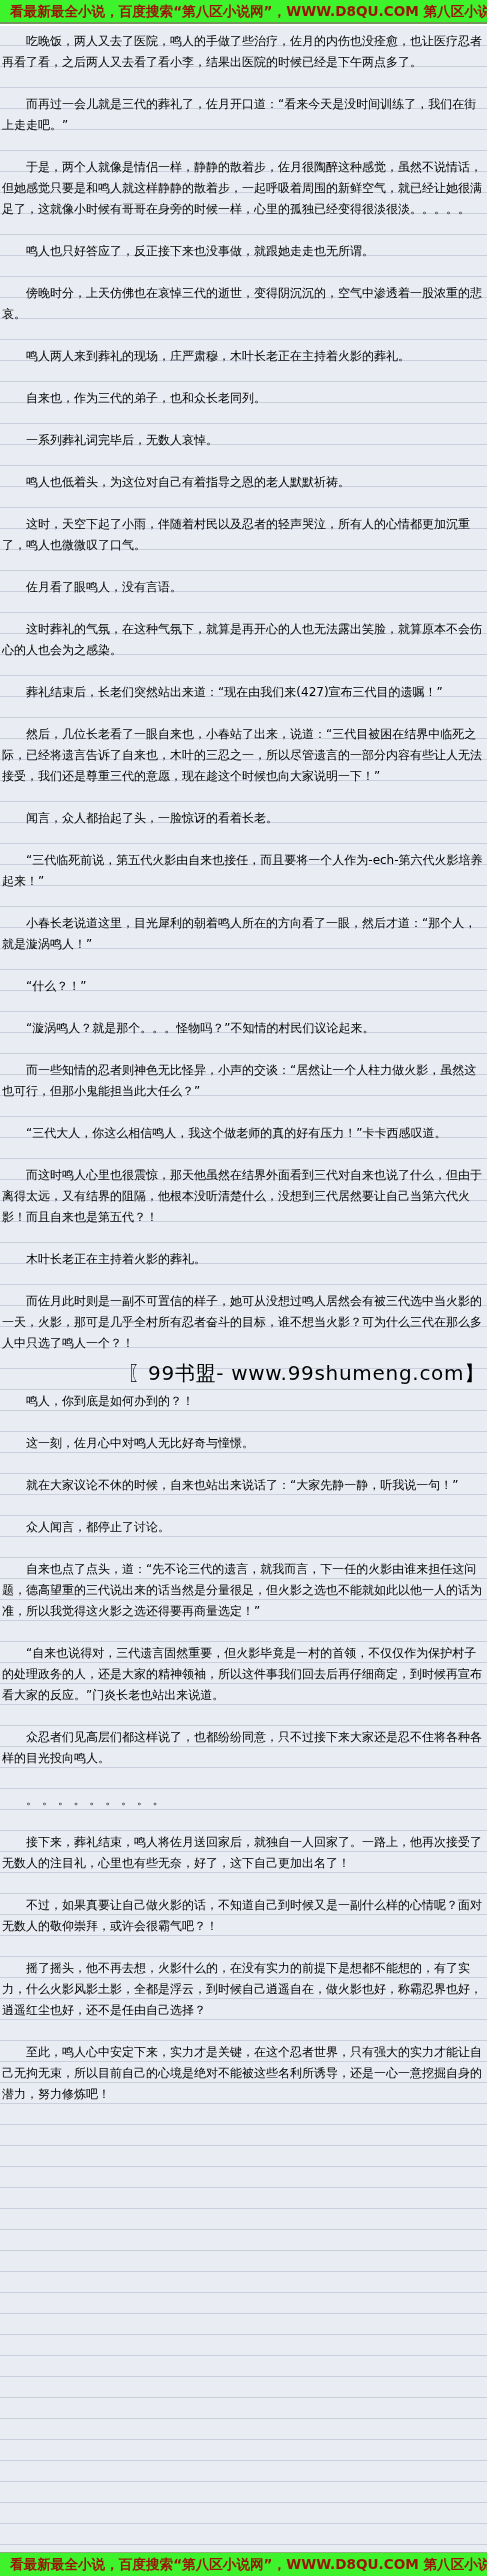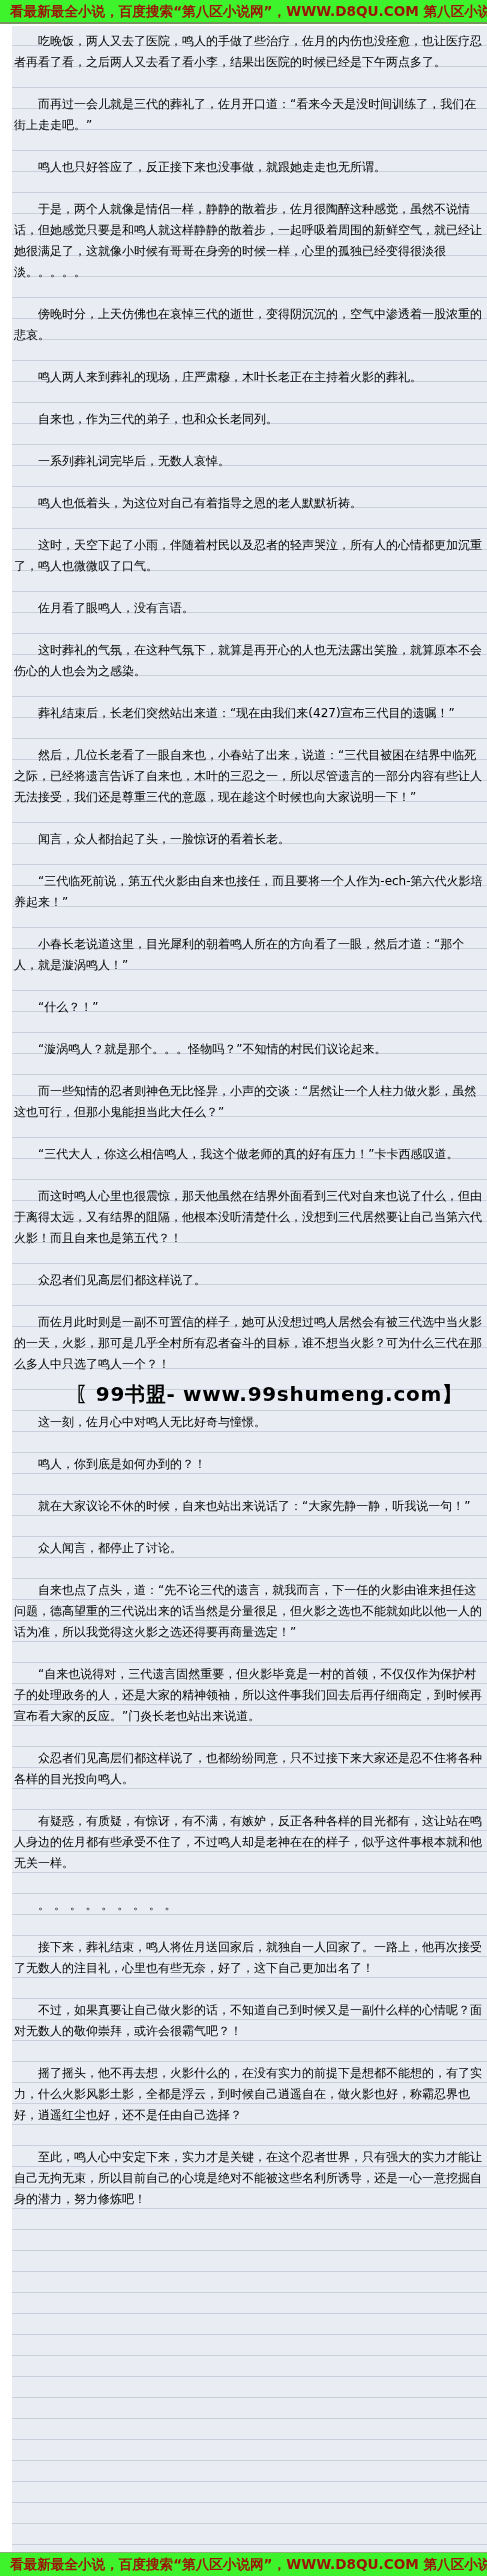--- a/index.html
+++ b/index.html
@@ -33,80 +33,79 @@
     color: #000000;
     font-size: 12px;
     line-height: 21px;
     background-color: #e9ecf2;
     background-image: repeating-linear-gradient(
       to bottom,
       #e9ecf2 0px, #e9ecf2 19.3px,
       #c9cfdd 19.3px, #c9cfdd 20px,
       #e9ecf2 20px, #e9ecf2 21px
     );
-    margin-left: 12px;
   }
   .content p {
     margin: 0 0 21px 0;
     text-indent: 2em;
     word-break: break-all;
   }
   .content p.wm {
     font-size: 20px;
-    font-weight: bold;
+    font-weight: normal;
     line-height: 26px;
     text-indent: 0;
     padding-left: 61px;
     margin: -15.7px 0 5px 0;
     letter-spacing: 0.7px;
+    text-align: right;
   }
 </style>
 </head>
 <body>
 
 <div class="page">
 
   <div class="banner top">看最新最全小说，百度搜索“第八区小说网”，WWW.D8QU.COM 第八区小说网更新最快！</div>
 
   <div class="gap"></div>
 
   <div class="content" id="paragraphs">
       <p>吃晚饭，两人又去了医院，鸣人的手做了些治疗，佐月的内伤也没痊愈，也让医疗忍者再看了看，之后两人又去看了看小李，结果出医院的时候已经是下午两点多了。</p>
       <p>而再过一会儿就是三代的葬礼了，佐月开口道：“看来今天是没时间训练了，我们在街上走走吧。”</p>
+      <p>于是，两个人就像是情侣一样，静静的散着步，佐月很陶醉这种感觉，虽然不说情话，但她感觉只要是和鸣人就这样静静的散着步，一起呼吸着周围的新鲜空气，就已经让她很满足了，这就像小时候有哥哥在身旁的时候一样，心里的孤独已经变得很淡很淡。。。。。</p>
       <p>鸣人也只好答应了，反正接下来也没事做，就跟她走走也无所谓。</p>
-      <p>于是，两个人就像是情侣一样，静静的散着步，佐月很陶醉这种感觉，虽然不说情话，但她感觉只要是和鸣人就这样静静的散着步，一起呼吸着周围的新鲜空气，就已经让她很满足了，这就像小时候有哥哥在身旁的时候一样，心里的孤独已经变得很淡很淡。。。。。</p>
       <p>傍晚时分，上天仿佛也在哀悼三代的逝世，变得阴沉沉的，空气中渗透着一股浓重的悲哀。</p>
       <p>鸣人两人来到葬礼的现场，庄严肃穆，木叶长老正在主持着火影的葬礼。</p>
       <p>自来也，作为三代的弟子，也和众长老同列。</p>
       <p>一系列葬礼词完毕后，无数人哀悼。</p>
       <p>鸣人也低着头，为这位对自己有着指导之恩的老人默默祈祷。</p>
       <p>这时，天空下起了小雨，伴随着村民以及忍者的轻声哭泣，所有人的心情都更加沉重了，鸣人也微微叹了口气。</p>
       <p>佐月看了眼鸣人，没有言语。</p>
       <p>这时葬礼的气氛，在这种气氛下，就算是再开心的人也无法露出笑脸，就算原本不会伤心的人也会为之感染。</p>
       <p>葬礼结束后，长老们突然站出来道：“现在由我们来(427)宣布三代目的遗嘱！”</p>
       <p>然后，几位长老看了一眼自来也，小春站了出来，说道：“三代目被困在结界中临死之际，已经将遗言告诉了自来也，木叶的三忍之一，所以尽管遗言的一部分内容有些让人无法接受，我们还是尊重三代的意愿，现在趁这个时候也向大家说明一下！”</p>
       <p>闻言，众人都抬起了头，一脸惊讶的看着长老。</p>
       <p>“三代临死前说，第五代火影由自来也接任，而且要将一个人作为-ech-第六代火影培养起来！”</p>
       <p>小春长老说道这里，目光犀利的朝着鸣人所在的方向看了一眼，然后才道：“那个人，就是漩涡鸣人！”</p>
       <p>“什么？！”</p>
       <p>“漩涡鸣人？就是那个。。。怪物吗？”不知情的村民们议论起来。</p>
       <p>而一些知情的忍者则神色无比怪异，小声的交谈：“居然让一个人柱力做火影，虽然这也可行，但那小鬼能担当此大任么？”</p>
       <p>“三代大人，你这么相信鸣人，我这个做老师的真的好有压力！”卡卡西感叹道。</p>
       <p>而这时鸣人心里也很震惊，那天他虽然在结界外面看到三代对自来也说了什么，但由于离得太远，又有结界的阻隔，他根本没听清楚什么，没想到三代居然要让自己当第六代火影！而且自来也是第五代？！</p>
-      <p>众忍者们见高层们都这样说了。</p>
+      <p>木叶长老正在主持着火影的葬礼。</p>
       <p>而佐月此时则是一副不可置信的样子，她可从没想过鸣人居然会有被三代选中当火影的一天，火影，那可是几乎全村所有忍者奋斗的目标，谁不想当火影？可为什么三代在那么多人中只选了鸣人一个？！</p>
       <p class="wm">〖99书盟- www.99shumeng.com】</p>
+      <p>鸣人，你到底是如何办到的？！</p>
       <p>这一刻，佐月心中对鸣人无比好奇与憧憬。</p>
-      <p>鸣人，你到底是如何办到的？！</p>
       <p>就在大家议论不休的时候，自来也站出来说话了：“大家先静一静，听我说一句！”</p>
       <p>众人闻言，都停止了讨论。</p>
       <p>自来也点了点头，道：“先不论三代的遗言，就我而言，下一任的火影由谁来担任这问题，德高望重的三代说出来的话当然是分量很足，但火影之选也不能就如此以他一人的话为准，所以我觉得这火影之选还得要再商量选定！”</p>
       <p>“自来也说得对，三代遗言固然重要，但火影毕竟是一村的首领，不仅仅作为保护村子的处理政务的人，还是大家的精神领袖，所以这件事我们回去后再仔细商定，到时候再宣布看大家的反应。”门炎长老也站出来说道。</p>
       <p>众忍者们见高层们都这样说了，也都纷纷同意，只不过接下来大家还是忍不住将各种各样的目光投向鸣人。</p>
-      <p>有疑惑，有质疑，有惊讶，有不满，有嫉妒，反正各种各样的目光都有，这让站在鸣人身边的佐月都有些承受不住了，不过鸣人却是老神在在的样子，似乎这件事根本就和他无关一样。</p>
       <p>。 。 。 。 。 。 。 。 。</p>
       <p>接下来，葬礼结束，鸣人将佐月送回家后，就独自一人回家了。一路上，他再次接受了无数人的注目礼，心里也有些无奈，好了，这下自己更加出名了！</p>
       <p>不过，如果真要让自己做火影的话，不知道自己到时候又是一副什么样的心情呢？面对无数人的敬仰崇拜，或许会很霸气吧？！</p>
       <p>摇了摇头，他不再去想，火影什么的，在没有实力的前提下是想都不能想的，有了实力，什么火影风影土影，全都是浮云，到时候自己逍遥自在，做火影也好，称霸忍界也好，逍遥红尘也好，还不是任由自己选择？</p>
       <p>至此，鸣人心中安定下来，实力才是关键，在这个忍者世界，只有强大的实力才能让自己无拘无束，所以目前自己的心境是绝对不能被这些名利所诱导，还是一心一意挖掘自身的潜力，努力修炼吧！</p>
     </div>
 
   <div class="banner bottom">看最新最全小说，百度搜索“第八区小说网”，WWW.D8QU.COM 第八区小说网更新最快！</div>
 
 </div>

